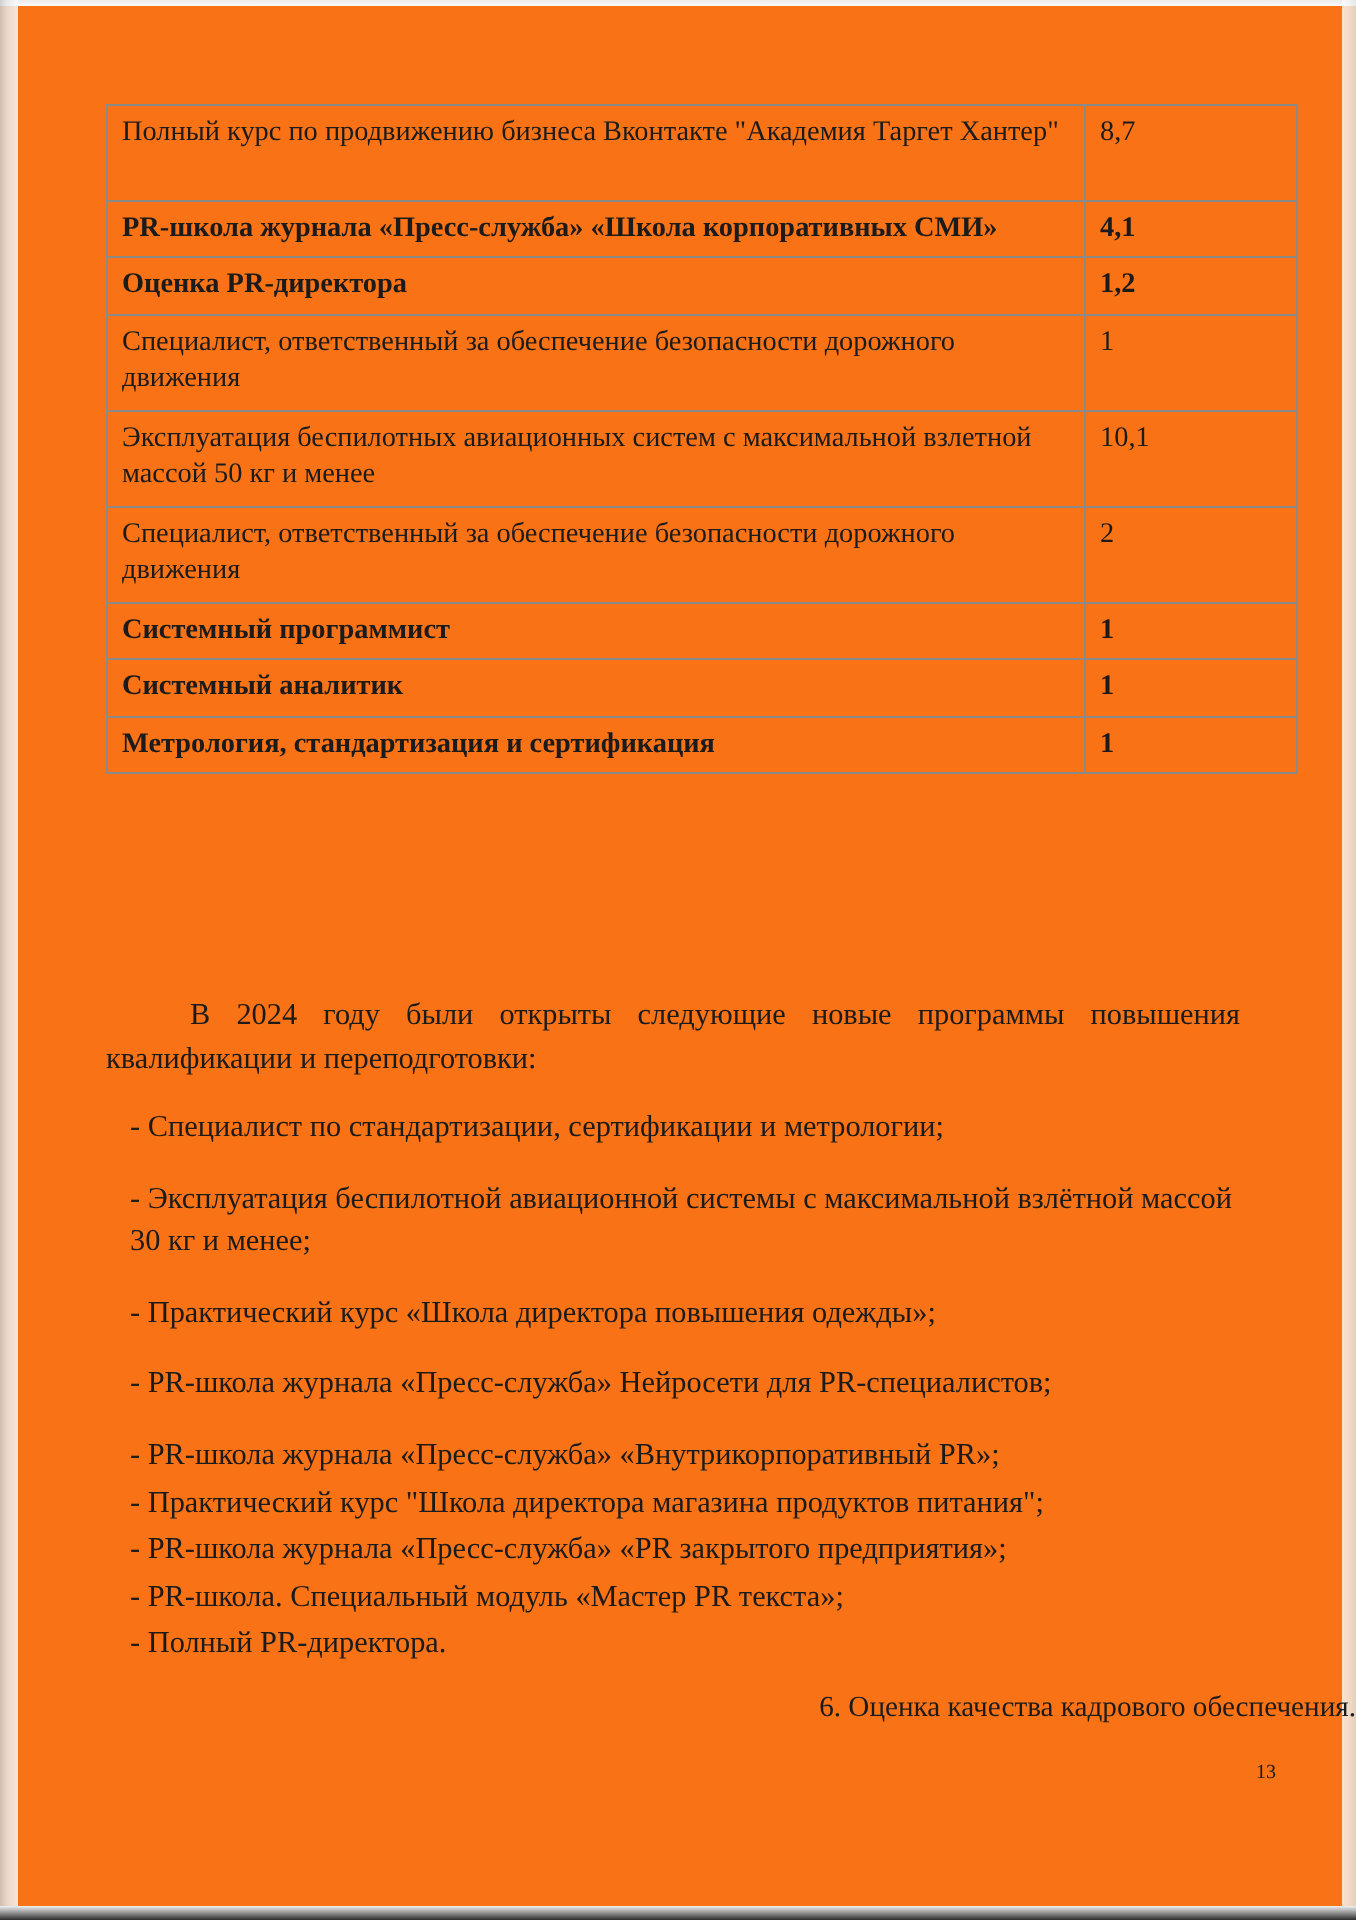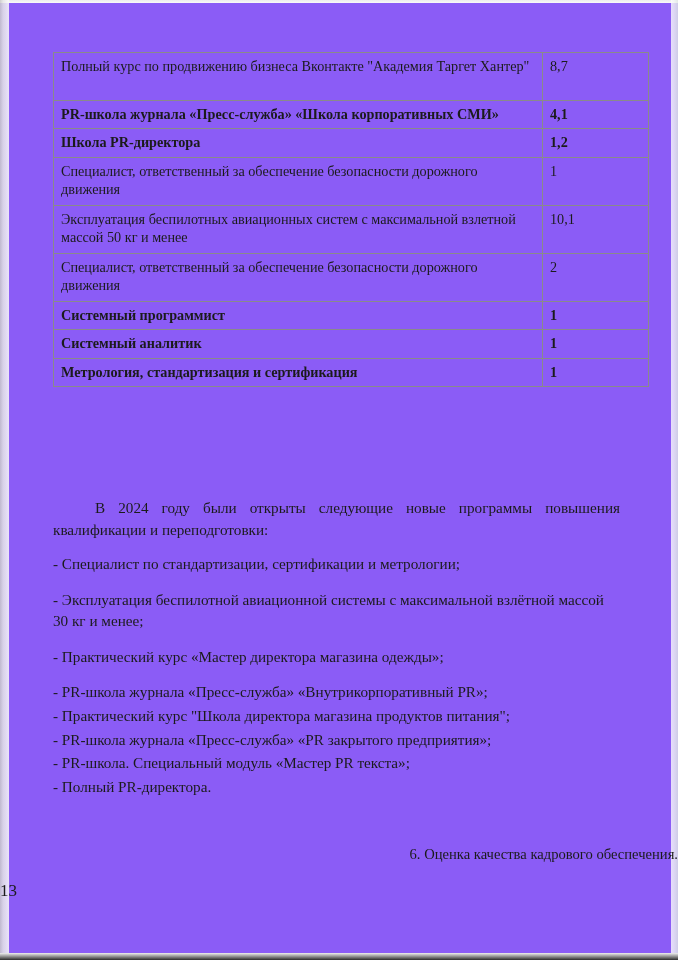--- a/index.html
+++ b/index.html
@@ -4,21 +4,21 @@
 <style>
   html, body {
     margin: 0;
     padding: 0;
     background: #ffffff;
   }
   .page {
     position: relative;
     width: 678px;
     height: 960px;
-    background: #8b5cf6;
+    background: #f97316;
     overflow: hidden;
     font-family: "Liberation Serif", "DejaVu Serif", serif;
     color: #1c1c1c;
   }
 
   
   .scan-edge-left {
     position: absolute;
     left: 0; top: 0;
     width: 9px; height: 960px;
@@ -88,21 +88,21 @@
     font-size: 15.2px;
     line-height: 1.42;
     text-indent: 42px;
     text-align: justify;
     margin: 16px 0 13px 0;
     color: #1b1b1b;
   }
   .list-item {
     font-size: 15.2px;
     line-height: 1.42;
-    margin: 0 0 2px 0;
+    margin: 0 0 2px 12px;
     text-align: left;
     color: #1b1b1b;
   }
   .list-item.spaced {
     margin-bottom: 14px;
   }
 
   .section-heading {
     position: absolute;
     left: 0;
@@ -111,22 +111,22 @@
     text-align: right;
     font-size: 14.6px;
     line-height: 1.3;
     color: #1b1b1b;
   }
   .page-number {
     position: absolute;
     left: 0;
     top: 881px;
     width: 638px;
-    text-align: left;
-    font-size: 17px;
+    text-align: right;
+    font-size: 10px;
     color: #1b1b1b;
   }
 </style>
 </head>
 <body>
 
 <div class="page">
 
   <div class="scan-edge-top"></div>
   <div class="scan-edge-left"></div>
@@ -137,21 +137,21 @@
     <tbody>
         <tr class="tall">
           <td class="name-cell">Полный курс по продвижению бизнеса Вконтакте "Академия Таргет Хантер"</td>
           <td class="value-cell">8,7</td>
         </tr>
         <tr class="short">
           <td class="name-cell">PR-школа журнала «Пресс-служба» «Школа корпоративных СМИ»</td>
           <td class="value-cell">4,1</td>
         </tr>
         <tr class="short">
-          <td class="name-cell">Школа PR-директора</td>
+          <td class="name-cell">Оценка PR-директора</td>
           <td class="value-cell">1,2</td>
         </tr>
         <tr class="tall">
           <td class="name-cell">Специалист, ответственный за обеспечение безопасности дорожного движения</td>
           <td class="value-cell">1</td>
         </tr>
         <tr class="tall">
           <td class="name-cell">Эксплуатация беспилотных авиационных систем с максимальной взлетной массой 50 кг и менее</td>
           <td class="value-cell">10,1</td>
         </tr>
@@ -172,21 +172,22 @@
           <td class="value-cell">1</td>
         </tr>
       </tbody>
   </table>
 
   <div class="body-block">
     <p class="para">В 2024 году были открыты следующие новые программы повышения квалификации и переподготовки:</p>
     <div>
         <p class="list-item spaced">- Специалист по стандартизации, сертификации и метрологии;</p>
         <p class="list-item spaced">- Эксплуатация беспилотной авиационной системы с максимальной взлётной массой 30 кг и менее;</p>
-        <p class="list-item spaced">- Практический курс «Мастер директора магазина одежды»;</p>
+        <p class="list-item spaced">- Практический курс «Школа директора повышения одежды»;</p>
+        <p class="list-item spaced">- PR-школа журнала «Пресс-служба» Нейросети для PR-специалистов;</p>
         <p class="list-item">- PR-школа журнала «Пресс-служба» «Внутрикорпоративный PR»;</p>
         <p class="list-item">- Практический курс "Школа директора магазина продуктов питания";</p>
         <p class="list-item">- PR-школа журнала «Пресс-служба» «PR закрытого предприятия»;</p>
         <p class="list-item">- PR-школа. Специальный модуль «Мастер PR текста»;</p>
         <p class="list-item">- Полный PR-директора.</p>
       </div>
   </div>
 
   <div class="section-heading">6. Оценка качества кадрового обеспечения.</div>
   <div class="page-number">13</div>

